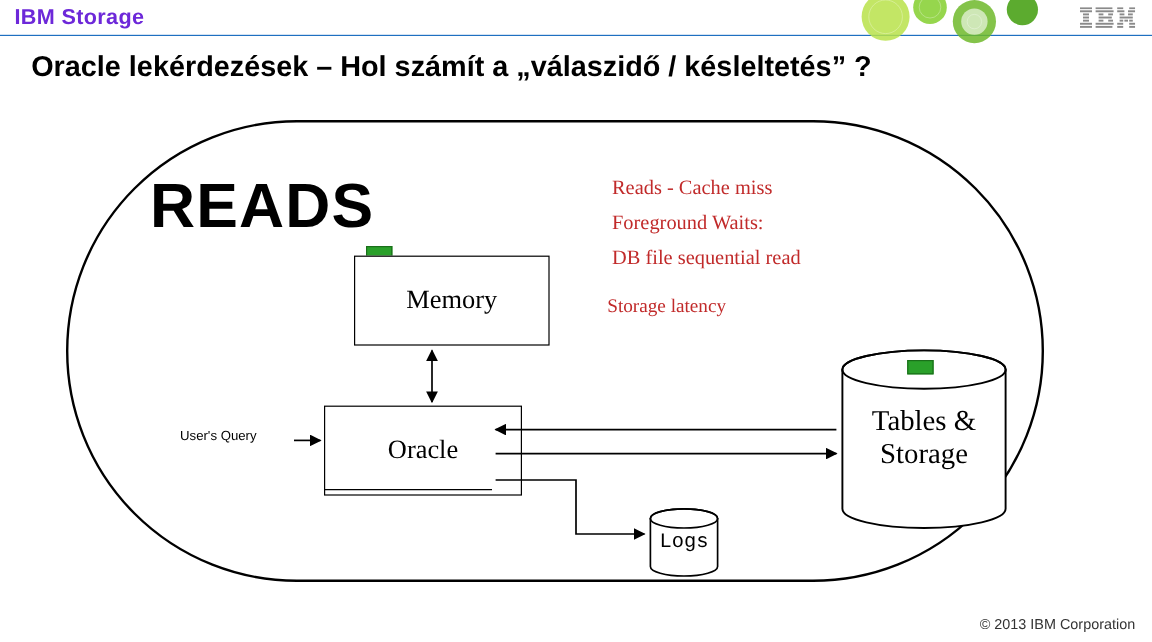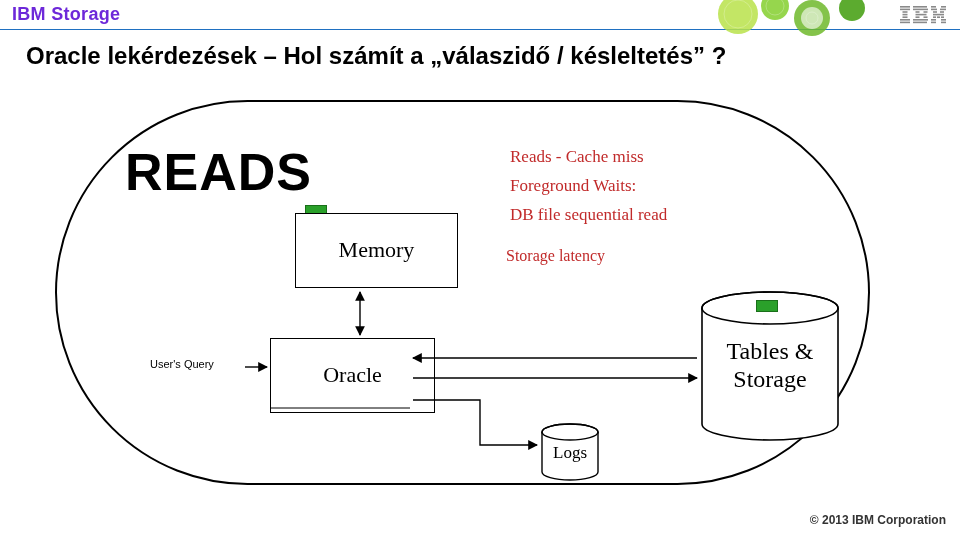--- a/index.html
+++ b/index.html
@@ -166,41 +166,40 @@
     top: 423px;
     width: 60px;
     height: 58px;
   }
   .cyl-small-label {
     position: absolute;
     left: 545px;
     top: 443px;
     width: 50px;
     text-align: center;
-    font-family: Liberation Serif, serif;
+    font-family: Liberation Mono, monospace;
     font-size: 17px;
   }
 
   
   .connectors {
     position: absolute;
     left: 0;
     top: 0;
     width: 960px;
     height: 535px;
     pointer-events: none;
   }
 
   .footer {
     position: absolute;
     right: 14px;
     bottom: 8px;
     font-size: 12px;
     color: #333;
-    font-weight: bold;
   }
 </style>
 </head>
 <body>
 
 <div class="header">
   <span class="brand">IBM Storage</span>
 
   <svg class="header-art" viewBox="0 0 170 46">
     <circle cx="18" cy="22" r="20" fill="#b9e24a" opacity="0.85"></circle>

